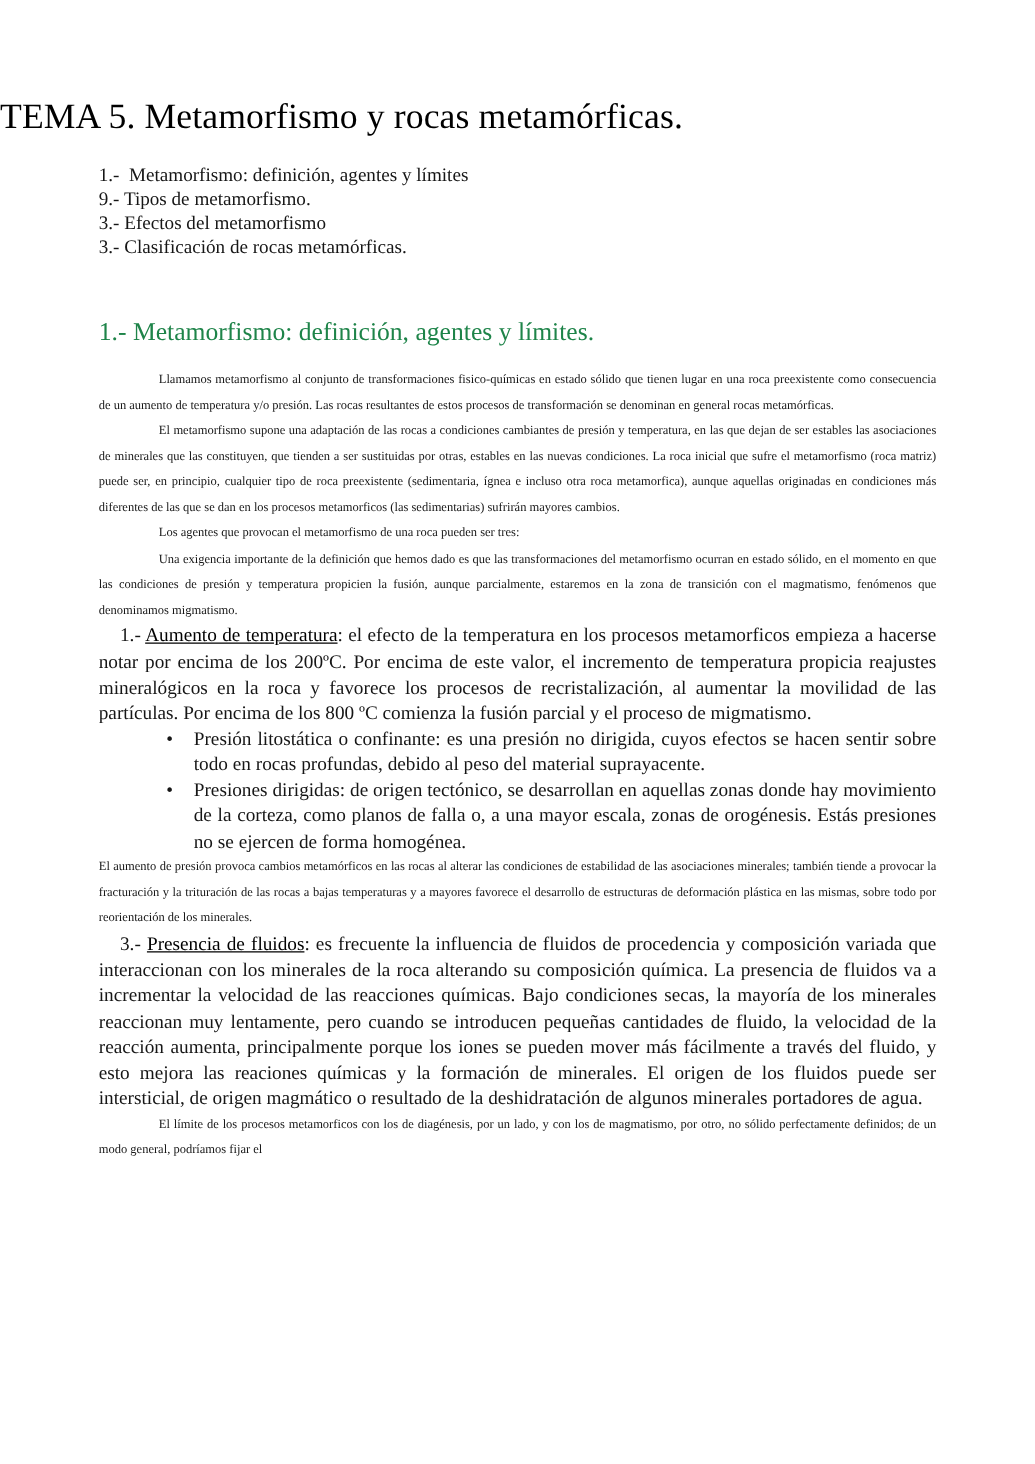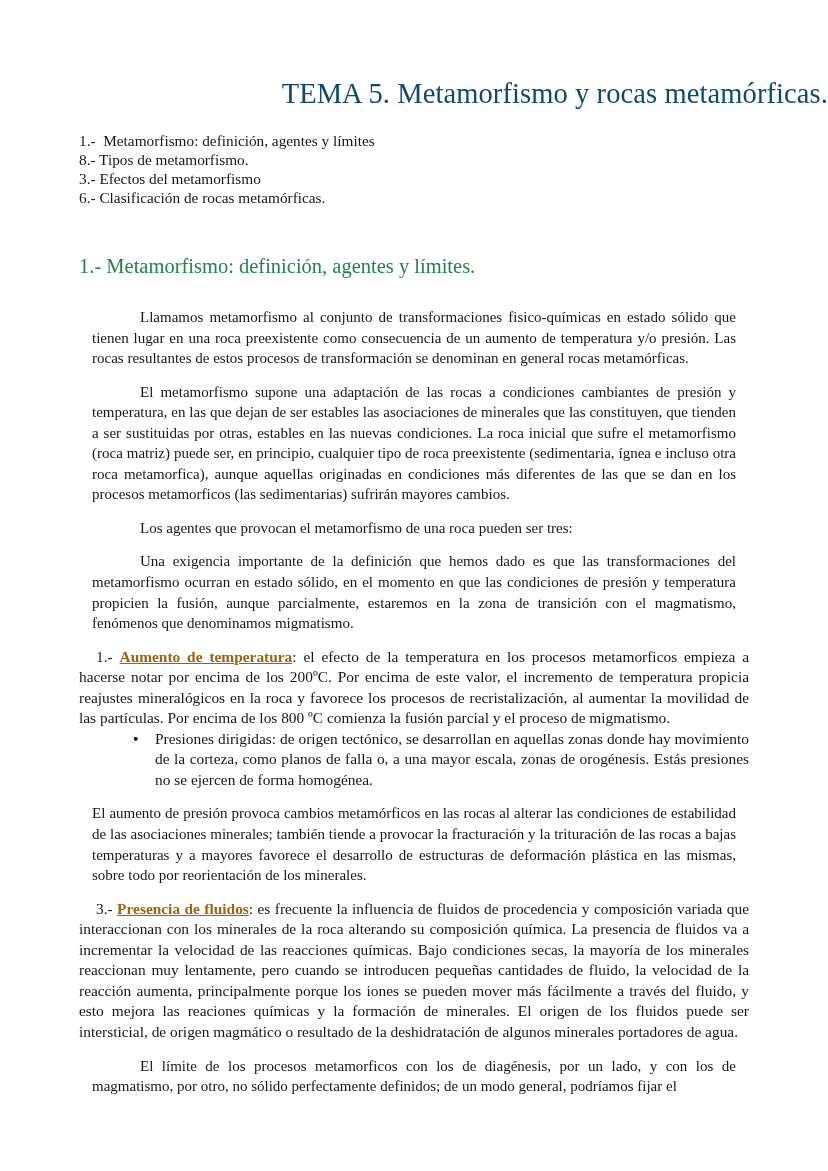--- a/index.html
+++ b/index.html
@@ -16,24 +16,24 @@
     overflow: hidden;
   }
   .page {
     width: 828px;
     height: 1171px;
     box-sizing: border-box;
     padding: 0;
     position: relative;
   }
   .doc-title {
-    color: #0c4a6e;
+    color: #000000;
     font-size: 28.5px;
     line-height: 1.1;
-    text-align: right;
+    text-align: left;
     font-weight: normal;
     margin: 0;
     padding-top: 78px;
     letter-spacing: 0.1px;
   }
   .toc {
     margin: 0;
     padding: 0;
     list-style: none;
     position: absolute;
@@ -59,43 +59,42 @@
     white-space: nowrap;
     text-align: right;
   }
   .body-area {
     position: absolute;
     top: 294px;
     left: 79px;
     width: 670px;
   }
   p.para {
-    margin: 13px;
-    font-size: 15px;
+    margin: 0;
+    font-size: 10px;
     line-height: 20.55px;
     text-align: justify;
     text-justify: inter-word;
     text-indent: 48px;
     hyphens: none;
   }
   p.para.noindent {
     text-indent: 0;
   }
   p.numitem {
     margin: 0;
     font-size: 15.4px;
     line-height: 20.55px;
     text-align: justify;
     text-indent: 17px;
     hyphens: none;
   }
   .emph-link {
-    color: #a16207;
+    color: #000000;
     text-decoration: underline;
-    font-weight: bold;
   }
   ul.bullets {
     margin: 0;
     padding: 0;
     list-style: none;
   }
   ul.bullets > li {
     position: relative;
     margin: 0;
     padding-left: 76px;
@@ -115,42 +114,42 @@
 </style>
 </head>
 <body>
 
 <div class="page">
 
   <h1 class="doc-title">TEMA 5. Metamorfismo y rocas metamórficas.</h1>
 
   <ul class="toc">
     <li>1.-  Metamorfismo: definición, agentes y límites</li>
-    <li>8.- Tipos de metamorfismo.</li>
+    <li>9.- Tipos de metamorfismo.</li>
     <li>3.- Efectos del metamorfismo</li>
-    <li>6.- Clasificación de rocas metamórficas.</li>
+    <li>3.- Clasificación de rocas metamórficas.</li>
   </ul>
 
   <h2 class="section-heading">1.- Metamorfismo: definición, agentes y límites.</h2>
 
   <div class="body-area">
 
     <p class="para">Llamamos metamorfismo al conjunto de transformaciones fisico-químicas en estado sólido que tienen lugar en una roca preexistente como consecuencia de un aumento de temperatura y/o presión. Las rocas resultantes de estos procesos de transformación se denominan en general rocas metamórficas.</p>
 
     <p class="para">El metamorfismo supone una adaptación de las rocas a condiciones cambiantes de presión y temperatura, en las que dejan de ser estables las asociaciones de minerales que las constituyen, que tienden a ser sustituidas por otras, estables en las nuevas condiciones. La roca inicial que sufre el metamorfismo (roca matriz) puede ser, en principio, cualquier tipo de roca preexistente (sedimentaria, ígnea e incluso otra roca metamorfica), aunque aquellas originadas en condiciones más diferentes de las que se dan en los procesos metamorficos (las sedimentarias) sufrirán mayores cambios.</p>
 
     <p class="para">Los agentes que provocan el metamorfismo de una roca pueden ser tres:</p>
 
     <p class="para">Una exigencia importante de la definición que hemos dado es que las transformaciones del metamorfismo ocurran en estado sólido, en el momento en que las condiciones de presión y temperatura propicien la fusión, aunque parcialmente, estaremos en la zona de transición con el magmatismo, fenómenos que denominamos migmatismo.</p>
 
     <p class="numitem"><span>1.- </span><span class="emph-link">Aumento de temperatura</span><span>: el efecto de la temperatura en los procesos metamorficos empieza a hacerse notar por encima de los 200ºC. Por encima de este valor, el incremento de temperatura propicia reajustes mineralógicos en la roca y favorece los procesos de recristalización, al aumentar la movilidad de las partículas. Por encima de los 800 ºC comienza la fusión parcial y el proceso de migmatismo.</span></p>
 
 
     <ul class="bullets">
-      <li><span class="disc">•</span></li>
+      <li><span class="disc">•</span><span>Presión litostática o confinante: es una presión no dirigida, cuyos efectos se hacen sentir sobre todo en rocas profundas, debido al peso del material suprayacente.</span></li>
       <li><span class="disc">•</span><span>Presiones dirigidas: de origen tectónico, se desarrollan en aquellas zonas donde hay movimiento de la corteza, como planos de falla o, a una mayor escala, zonas de orogénesis. Estás presiones no se ejercen de forma homogénea.</span></li>
     </ul>
 
     <p class="para noindent">El aumento de presión provoca cambios metamórficos en las rocas al alterar las condiciones de estabilidad de las asociaciones minerales; también tiende a provocar la fracturación y la trituración de las rocas a bajas temperaturas y a mayores favorece el desarrollo de estructuras de deformación plástica  en las mismas, sobre todo por reorientación de los minerales.</p>
 
     <p class="numitem"><span>3.- </span><span class="emph-link">Presencia de fluidos</span><span>: es frecuente la influencia de fluidos de procedencia y composición variada que interaccionan con los minerales de la roca alterando su composición química. La presencia de fluidos va a incrementar la velocidad de las reacciones químicas. Bajo condiciones secas, la mayoría de los minerales reaccionan muy lentamente, pero cuando se introducen pequeñas cantidades de fluido, la velocidad de la reacción aumenta, principalmente porque los iones se pueden mover más fácilmente a través del fluido, y esto mejora las reaciones químicas y la formación de minerales. El origen de los fluidos puede ser intersticial, de origen magmático o resultado de la deshidratación de algunos minerales portadores de agua.</span></p>
 
     <p class="para">El límite de los procesos metamorficos con los de diagénesis, por un lado, y con los de magmatismo, por otro, no sólido perfectamente definidos; de un modo general, podríamos fijar el</p>
 
   </div>

